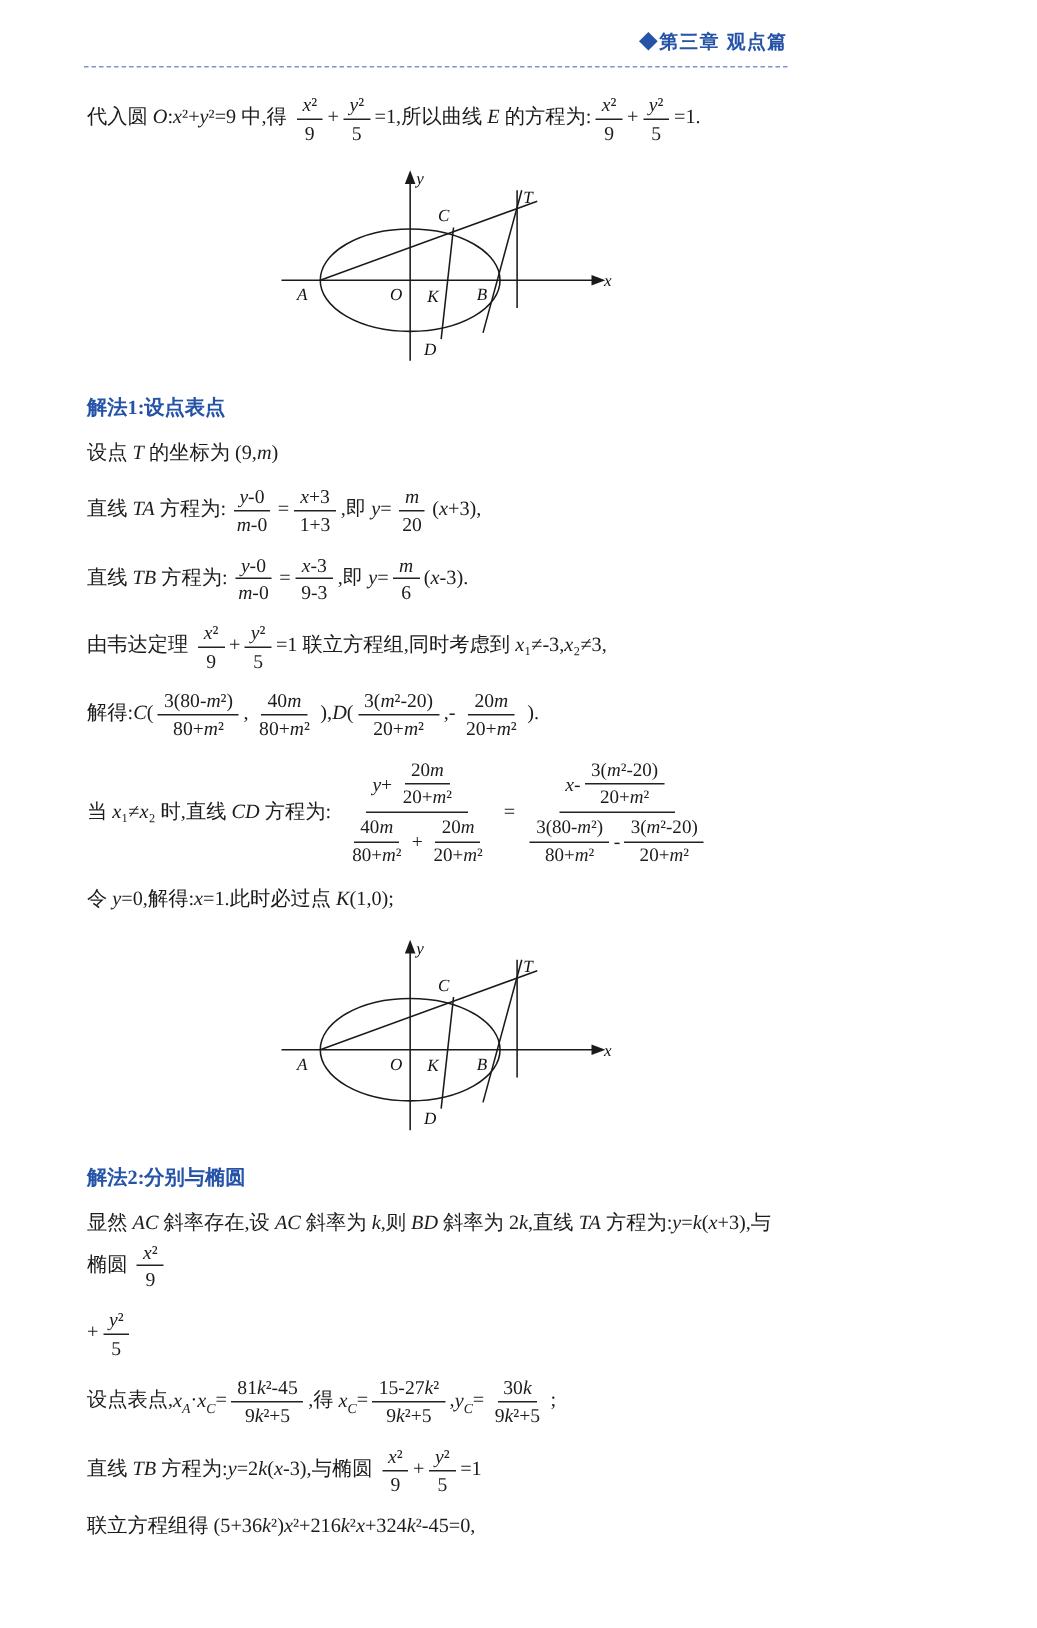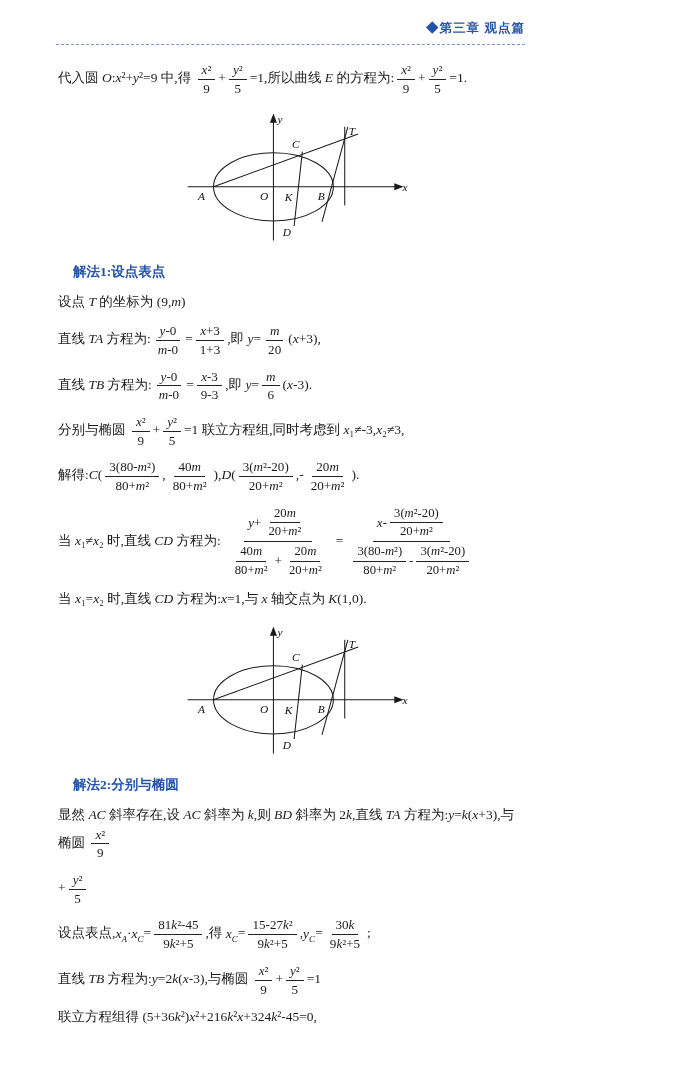--- a/index.html
+++ b/index.html
@@ -9,21 +9,21 @@
     font-family:"Liberation Serif",serif;font-size:13.5px;color:#1c1c1c;
   }
   .page-header{text-align:right;}
   .chapter{
     font-family:"Liberation Sans",sans-serif;font-weight:bold;
     font-size:12.5px;color:#2553a8;letter-spacing:1px;
   }
   .header-rule{border-bottom:1px dashed #7b93cf;margin:7px 0 16px 0;}
   .content{padding:0 2px;}
   .line{margin:9px 0;line-height:1.55;}
-  .heading{color:#2553a8;font-weight:bold;margin-left:15px;}
+  .heading{color:#2553a8;font-weight:bold;}
   i{font-style:italic;}
   sub{font-size:0.68em;}
   .tk{white-space:pre-wrap;}
   .frac{
     display:inline-flex;flex-direction:column;align-items:center;justify-content:center;
     vertical-align:middle;margin:1px 3px;text-align:center;line-height:1.2;font-size:0.97em;
   }
   .frac>.num{border-bottom:1.2px solid #222;padding:0 4px 1px 4px;display:inline-flex;align-items:center;justify-content:center;}
   .frac>.den{padding:1px 4px 0 4px;display:inline-flex;align-items:center;justify-content:center;}
   figure.diagram{margin:6px auto 6px auto;text-align:center;}
@@ -102,21 +102,21 @@
           <span class="den"><i>m</i>-0</span>
         </span><span class="tk">=</span><span class="frac">
           <span class="num"><i>x</i>-3</span>
           <span class="den">9-3</span>
         </span><span class="tk">,即 <i>y</i>=</span><span class="frac">
           <span class="num">
             <i>m</i>
           </span>
           <span class="den">6</span>
         </span><span class="tk">(<i>x</i>-3).</span></p>
-      <p class="line"><span class="tk">分别与椭圆 </span><span class="frac">
+      <p class="line"><span class="tk">由韦达定理 </span><span class="frac">
           <span class="num"><i>x</i>²</span>
           <span class="den">9</span>
         </span><span class="tk">+</span><span class="frac">
           <span class="num"><i>y</i>²</span>
           <span class="den">5</span>
         </span><span class="tk">=1 联立方程组,同时考虑到 <i>x</i>₁≠-3,<i>x</i>₂≠3,</span></p>
       <p class="line"><span class="tk">解得:<i>C</i>(</span><span class="frac">
           <span class="num">3(80-<i>m</i>²)</span>
           <span class="den">80+<i>m</i>²</span>
         </span><span class="tk">,</span><span class="frac">
@@ -161,21 +161,21 @@
               <span class="num">3(80-<i>m</i>²)</span>
               <span class="den">80+<i>m</i>²</span>
             </span>
             <span class="tk">-</span>
             <span class="frac">
               <span class="num">3(<i>m</i>²-20)</span>
               <span class="den">20+<i>m</i>²</span>
             </span>
           </span>
         </span></p>
-      <p class="line"><span class="tk">当 <i>x</i>₁=<i>x</i>₂ 时,直线 <i>CD</i> 方程为:<i>x</i>=1,与 <i>x</i> 轴交点为 <i>K</i>(1,0).</span></p>
+      <p class="line"><span class="tk">令 <i>y</i>=0,解得:<i>x</i>=1.此时必过点 <i>K</i>(1,0);</span></p>
   <figure class="diagram">
     <svg viewBox="0 0 240 138" width="248" height="143">
 
       <line class="axis" x1="20" y1="78" x2="222" y2="78"></line>
       <polygon class="arrowhead" points="229,78 220,74.6 220,81.4"></polygon>
       <line class="axis" x1="103" y1="14" x2="103" y2="130"></line>
       <polygon class="arrowhead" points="103,7 99.6,16 106.4,16"></polygon>
 
       <ellipse class="shape" cx="103" cy="78" rx="58" ry="33"></ellipse>
 

